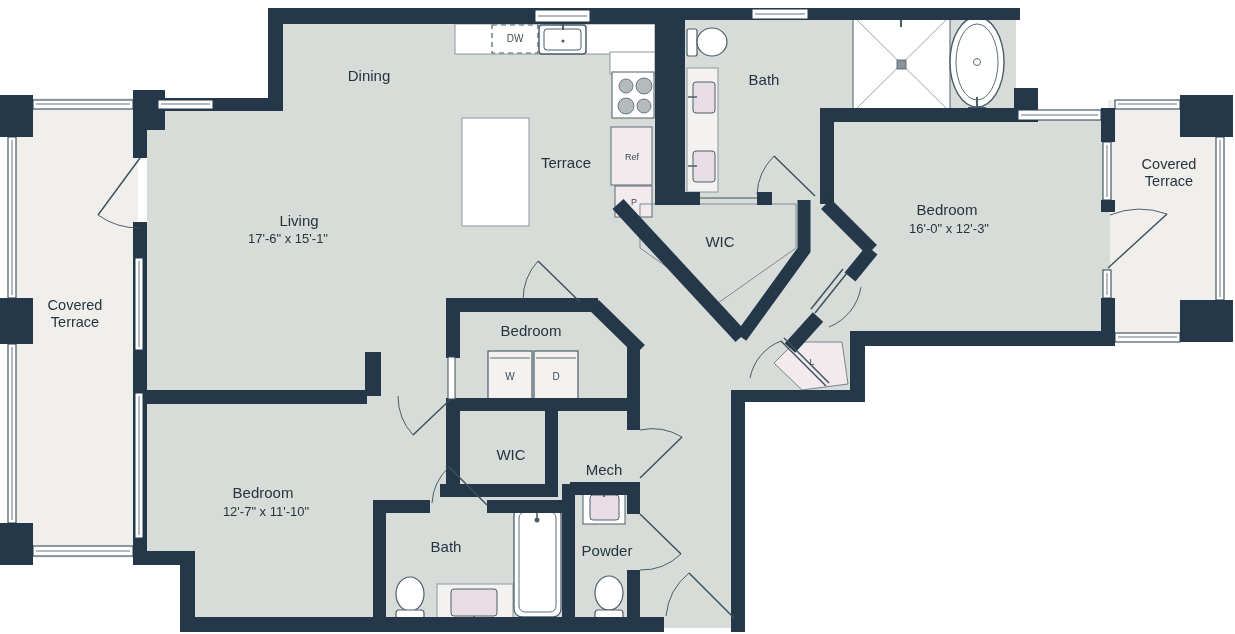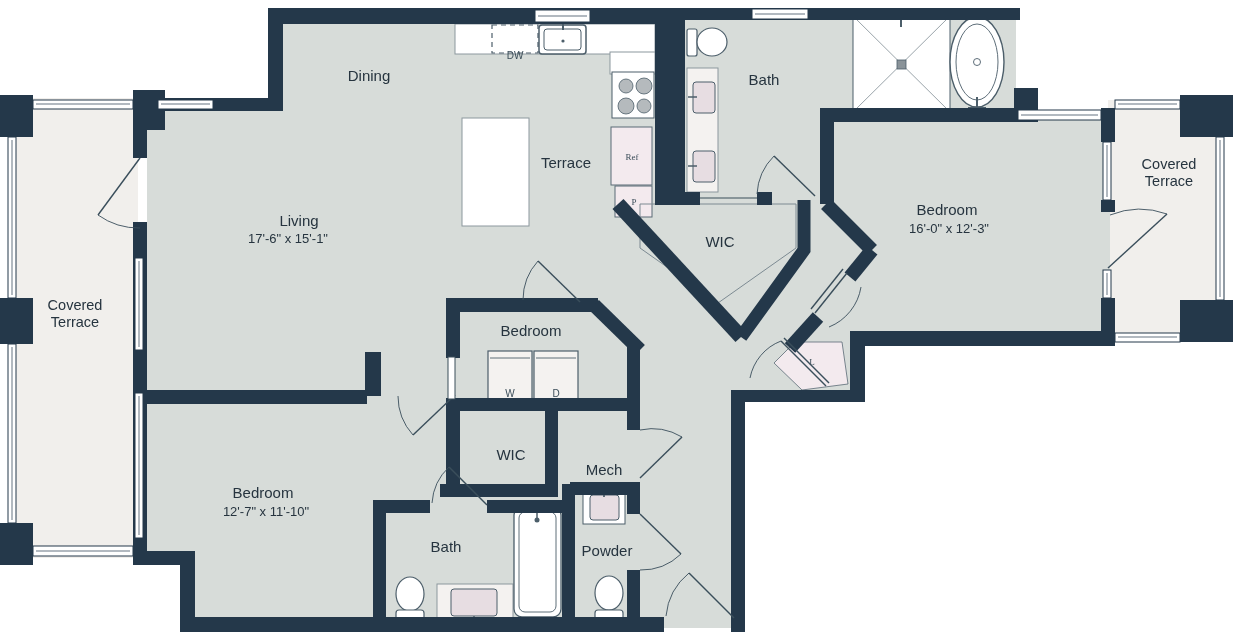--- a/index.html
+++ b/index.html
@@ -2,22 +2,22 @@
 <html><head>
 <meta charset="utf-8">
 <style>
   html,body{margin:0;padding:0;background:#ffffff;}
   #stage{position:relative;width:1235px;height:634px;background:#ffffff;overflow:hidden;
          font-family:"Liberation Sans", sans-serif;}
   #plan-svg{position:absolute;left:0;top:0;}
   .lbl{position:absolute;transform:translate(-50%,-50%);color:#26343f;
        font-size:15px;line-height:1.15;text-align:center;white-space:pre-line;}
   .dim{font-size:13px;}
-  .small{font-size:10px;color:#3a4c58;margin-top:17px;}
-  .tiny{font-size:9px;color:#3a4c58;font-family:Liberation Serif, serif;}
+  .small{font-size:10px;color:#3a4c58;}
+  .tiny{font-size:9px;color:#3a4c58;}
 </style>
 </head>
 <body>
 
 <div id="stage">
 
 <svg id="plan-svg" width="1235" height="634" viewBox="0 0 1235 634">
 
   <g>
     <rect x="8" y="98" width="130" height="460" fill="#f1efec"></rect>

